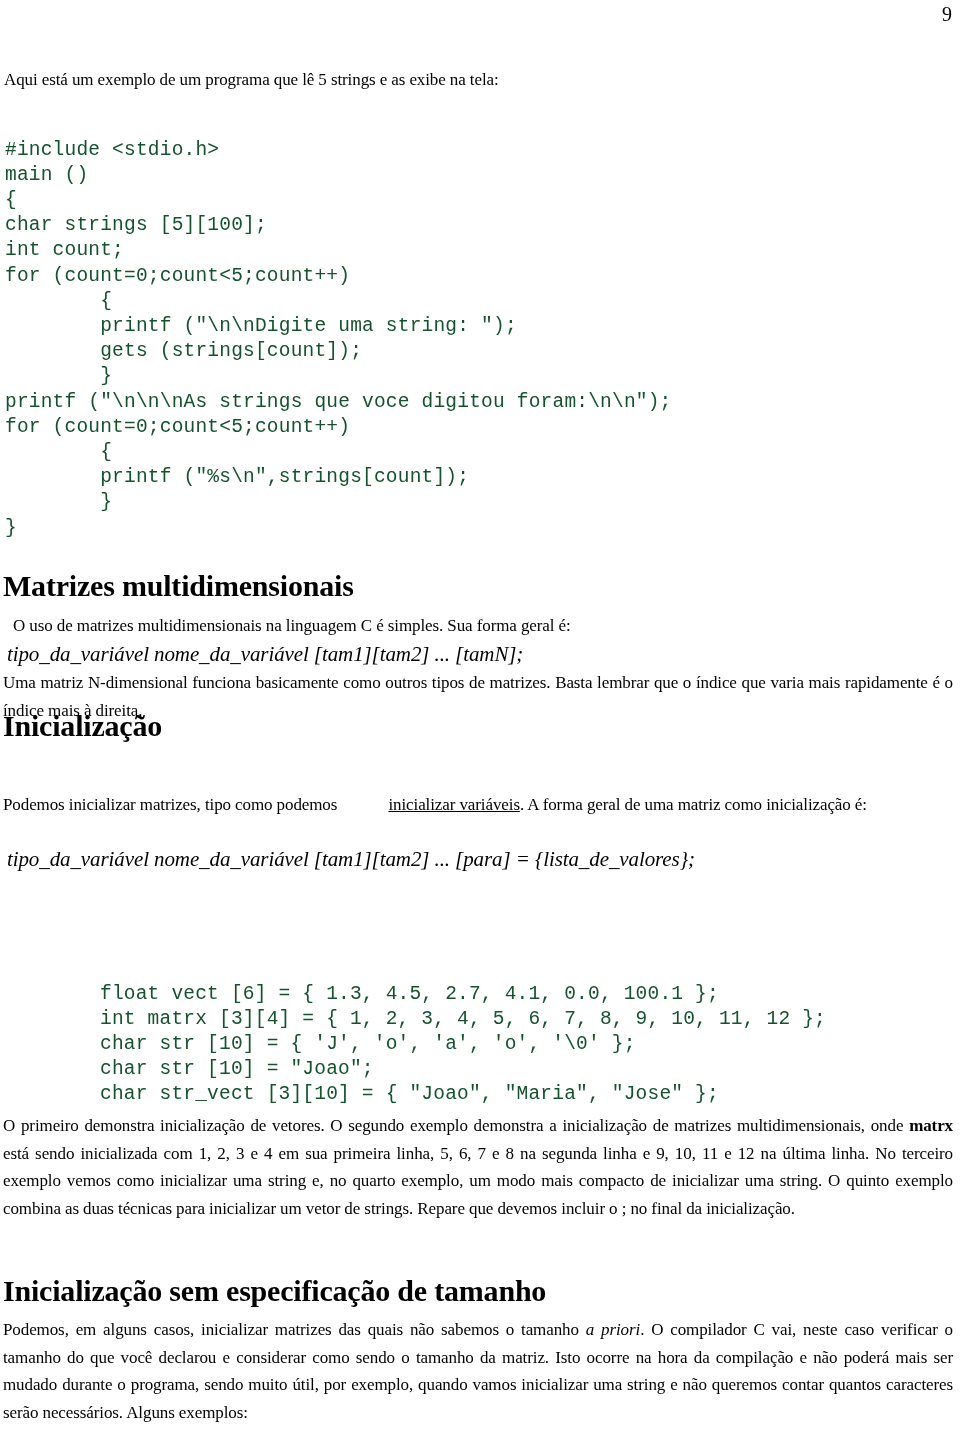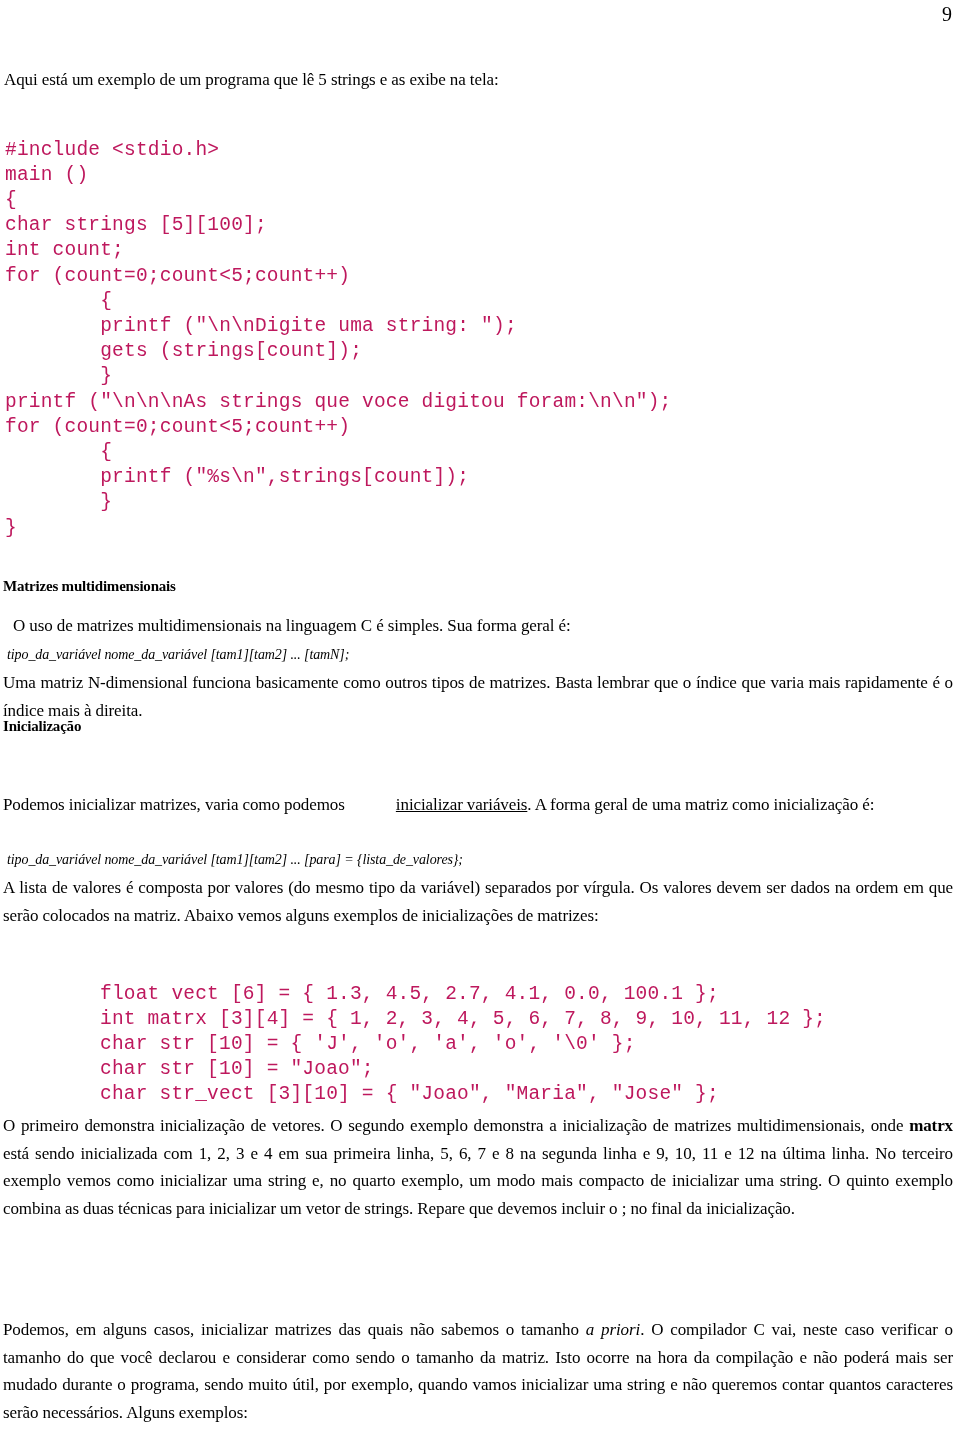--- a/index.html
+++ b/index.html
@@ -39,41 +39,41 @@
     font-size: 17px;
     line-height: 27.5px;
     text-align: justify;
     letter-spacing: -0.1px;
     word-spacing: 0px;
   }
 
   .heading {
     position: absolute;
     font-weight: bold;
-    font-size: 15px;
+    font-size: 30px;
     line-height: 28px;
     letter-spacing: -0.2px;
   }
 
   .italic-line {
     position: absolute;
     font-style: italic;
-    font-size: 14px;
+    font-size: 21px;
     line-height: 27.5px;
     letter-spacing: -0.1px;
   }
 
   .codeblock {
     position: absolute;
     font-family: "Liberation Mono", "DejaVu Sans Mono", monospace;
     font-size: 19.5px;
     line-height: 25.2px;
     white-space: pre;
     letter-spacing: 0.2px;
-    color: #be185d;
+    color: #14532d;
   }
 
   .u { text-decoration: underline; margin-left: 47px; }
   .b { font-weight: bold; font-family: Liberation Serif, serif; }
   .i { font-style: italic; }
 
   
   #intro-line      { left: 4px;  top: 66px;  width: 940px; }
   #code-program    { left: 5px;  top: 118px; }
   #h-matrizes      { left: 3px;  top: 572px; }
@@ -118,30 +118,30 @@
   <div class="heading" id="h-matrizes">Matrizes multidimensionais</div>
 
   <div class="para" id="p-matrizes-1">O uso de matrizes multidimensionais na linguagem C é simples. Sua forma geral é:</div>
 
   <div class="italic-line" id="i-matrizes-form">tipo_da_variável nome_da_variável [tam1][tam2] ... [tamN];</div>
 
   <div class="para" id="p-matrizes-2"> Uma matriz N-dimensional funciona basicamente como outros tipos de matrizes. Basta lembrar que o índice que varia mais rapidamente é o índice mais à direita.</div>
 
   <div class="heading" id="h-inicializacao">Inicialização</div>
 
-  <div class="para" id="p-inic-1"><span>Podemos inicializar matrizes, varia como podemos </span><span class="u">inicializar variáveis</span><span>. A forma geral de uma matriz como inicialização é:</span></div>
+  <div class="para" id="p-inic-1"><span>Podemos inicializar matrizes, tipo como podemos </span><span class="u">inicializar variáveis</span><span>. A forma geral de uma matriz como inicialização é:</span></div>
 
   <div class="italic-line" id="i-inic-form">tipo_da_variável nome_da_variável [tam1][tam2] ... [para] = {lista_de_valores};</div>
 
-  <div class="para" id="p-inic-2"> A lista de valores é composta por valores (do mesmo tipo da variável) separados por vírgula. Os valores devem ser dados na ordem em que serão colocados na matriz. Abaixo vemos alguns exemplos de inicializações de matrizes:</div>
 
   <pre class="codeblock" id="code-examples">float vect [6] = { 1.3, 4.5, 2.7, 4.1, 0.0, 100.1 };
 int matrx [3][4] = { 1, 2, 3, 4, 5, 6, 7, 8, 9, 10, 11, 12 };
 char str [10] = { 'J', 'o', 'a', 'o', '\0' };
 char str [10] = "Joao";
 char str_vect [3][10] = { "Joao", "Maria", "Jose" };</pre>
 
   <div class="para" id="p-after-code"><span>O primeiro demonstra inicialização de vetores. O segundo exemplo demonstra a inicialização de matrizes multidimensionais, onde </span><span class="b">matrx</span><span> está sendo inicializada com 1, 2, 3 e 4 em sua primeira linha, 5, 6, 7 e 8 na segunda linha e 9, 10, 11 e 12 na última linha. No terceiro exemplo vemos como inicializar uma string e, no quarto exemplo, um modo mais compacto de inicializar uma string. O quinto exemplo combina as duas técnicas para inicializar um vetor de strings. Repare que devemos incluir o ; no final da inicialização.</span></div>
 
+  <div class="heading" id="h-sem-tamanho">Inicialização sem especificação de tamanho</div>
 
   <div class="para" id="p-sem-tamanho"><span>Podemos, em alguns casos, inicializar matrizes das quais não sabemos o tamanho </span><span class="i">a priori</span><span>. O compilador C vai, neste caso verificar o tamanho do que você declarou e considerar como sendo o tamanho da matriz. Isto ocorre na hora da compilação e não poderá mais ser mudado durante o programa, sendo muito útil, por exemplo, quando vamos inicializar uma string e não queremos contar quantos caracteres serão necessários. Alguns exemplos:</span></div>
 
 </div>
 
 </body></html>

